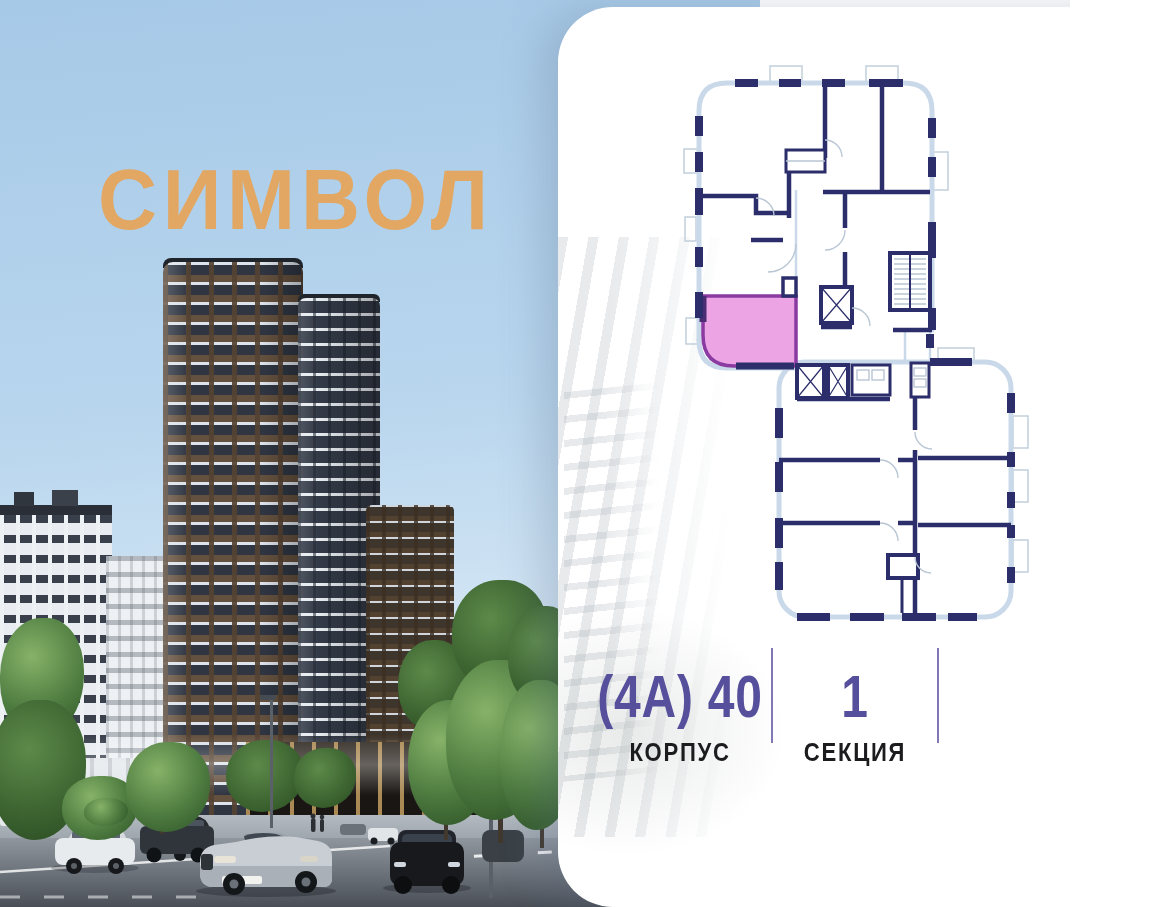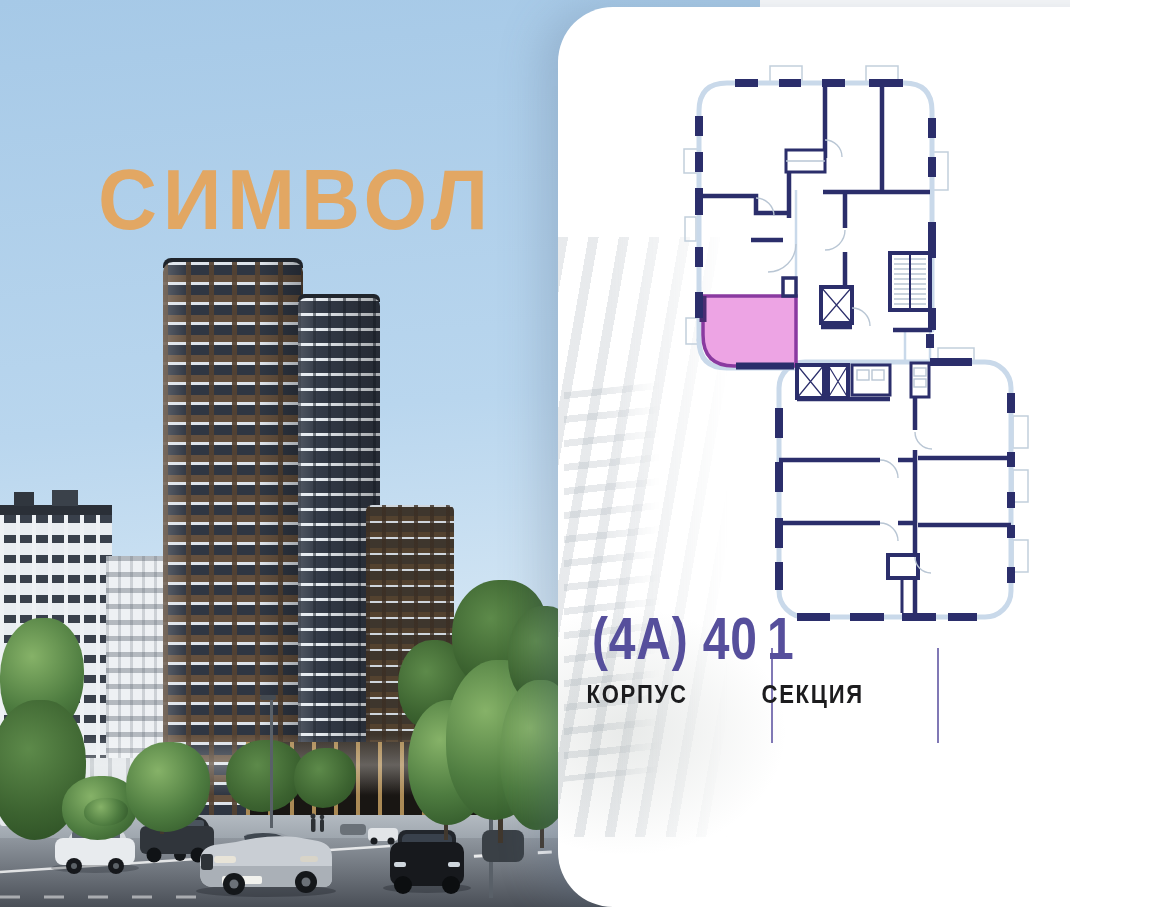--- a/index.html
+++ b/index.html
@@ -47,21 +47,21 @@
   .ol2{stroke:var(--plan-outline);stroke-width:2.5;fill:none}
   .wall{stroke:var(--plan-wall);fill:none}
   .w8{stroke-width:8}.w7{stroke-width:7}.w45{stroke-width:4.5}.w4{stroke-width:4}.w35{stroke-width:3.5}.w3{stroke-width:3}.w2{stroke-width:2}
   .thin{stroke:var(--plan-wall);stroke-width:1.2;fill:none}
   .wfill{fill:#fff;stroke:var(--plan-wall)}
   .det{stroke:var(--plan-detail);stroke-width:1.4;fill:none}
   .bal{stroke:#c2cfdc;stroke-width:1.5;fill:none}
   .hl{fill:var(--highlight-fill);stroke:var(--highlight-border);stroke-width:3.5}
   .hld{stroke:#4a2d72;stroke-width:7;fill:none}
   .logo{position:absolute;left:88px;top:150px;width:400px;text-align:center;font-size:86px;font-weight:700;letter-spacing:6px;color:var(--logo);transform:scaleX(.95);transform-origin:center;white-space:nowrap}
-  .info-col{position:absolute;top:608px;width:220px;text-align:left}
+  .info-col{position:absolute;top:666px;width:220px;text-align:center}
   .info-value{font-size:60px;line-height:62px;font-weight:700;letter-spacing:1px;color:var(--info-value);transform:scaleX(.8);transform-origin:center;white-space:nowrap}
   .info-label{margin-top:10px;font-size:26px;line-height:28px;font-weight:600;letter-spacing:2px;color:var(--info-label);transform:scaleX(.85);transform-origin:center;white-space:nowrap}
   .divider{position:absolute;top:648px;width:2px;height:95px;background:var(--divider);opacity:.85}
 </style>
 </head>
 <body>
 
 <div class="stage">
 
   <div class="photo">

